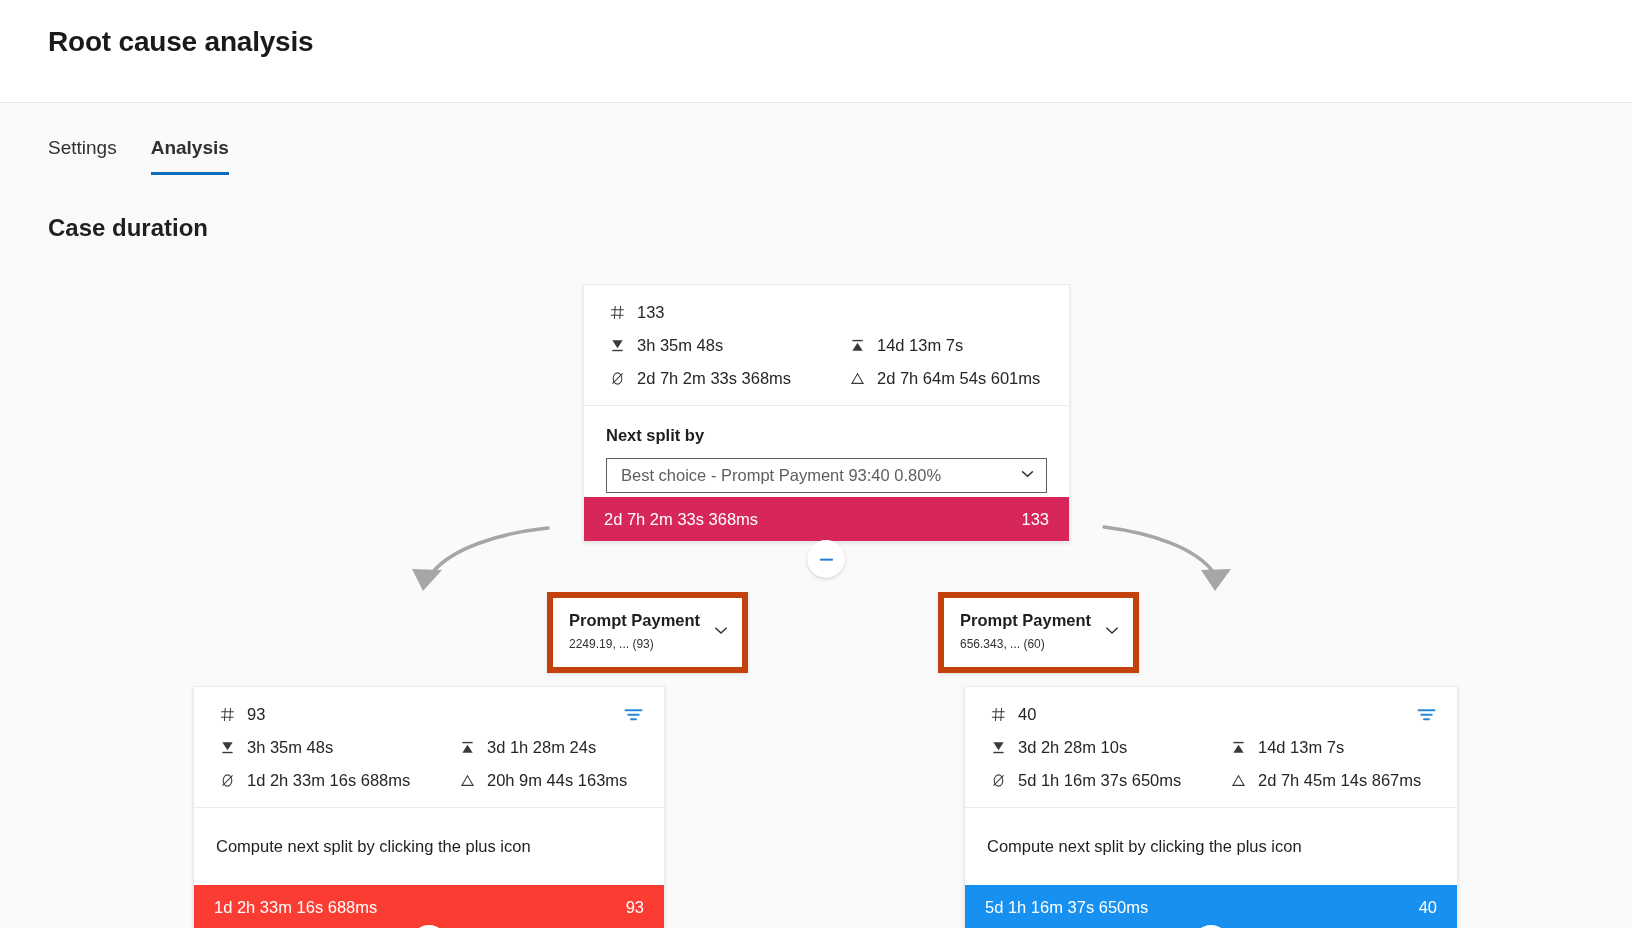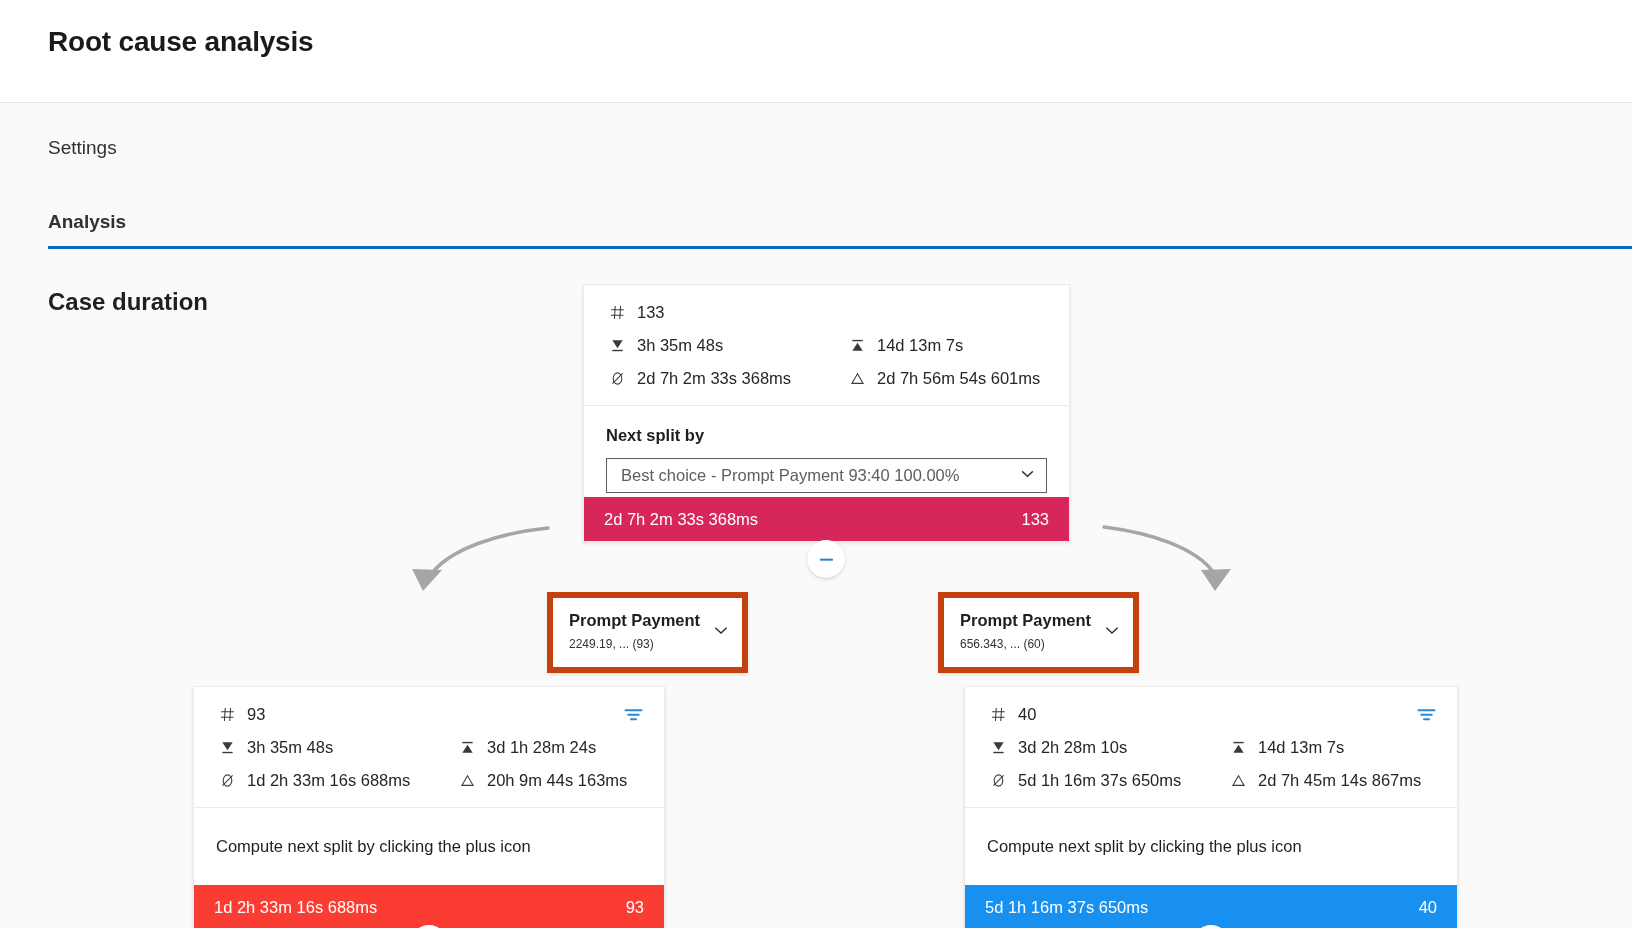--- a/index.html
+++ b/index.html
@@ -38,21 +38,20 @@
   .body-area {
     position: relative;
     height: 825px;
     background: #fafafa;
   }
 
   .tabs {
     display: flex;
     gap: 34px;
     padding: 32px 0 0 48px;
-    flex-direction: column;
   }
   .tab {
     font-size: 19px;
     color: #323130;
     padding-bottom: 11px;
     line-height: 26px;
     cursor: pointer;
     border-bottom: 3px solid transparent;
   }
   .tab.active {
@@ -281,29 +280,29 @@
                 </svg>
             </span>
             <span>2d 7h 2m 33s 368ms</span>
           </div>
           <div class="stat">
             <span class="glyph">
               <svg width="15" height="15" viewBox="0 0 16 16">
                   <polygon points="8,3 14,13.2 2,13.2" fill="none" stroke="#3b3a39" stroke-width="1.1"></polygon>
                 </svg>
             </span>
-            <span>2d 7h 56m 54s 601ms</span>
+            <span>2d 7h 64m 54s 601ms</span>
           </div>
         </div>
       </div>
 
       <div class="split-area">
         <div class="split-label">Next split by</div>
         <div class="select">
-          <span>Best choice - Prompt Payment   93:40    100.00%</span>
+          <span>Best choice - Prompt Payment   93:40    0.80%</span>
           <span class="chev">
             <svg width="17" height="17" viewBox="0 0 16 16">
                 <path d="M3 6 l5 4.6 L13 6" fill="none" stroke="#323130" stroke-width="1.3"></path>
               </svg>
           </span>
         </div>
       </div>
 
       <div class="bar" style="background:#d7275a;">
         <span>2d 7h 2m 33s 368ms</span>

